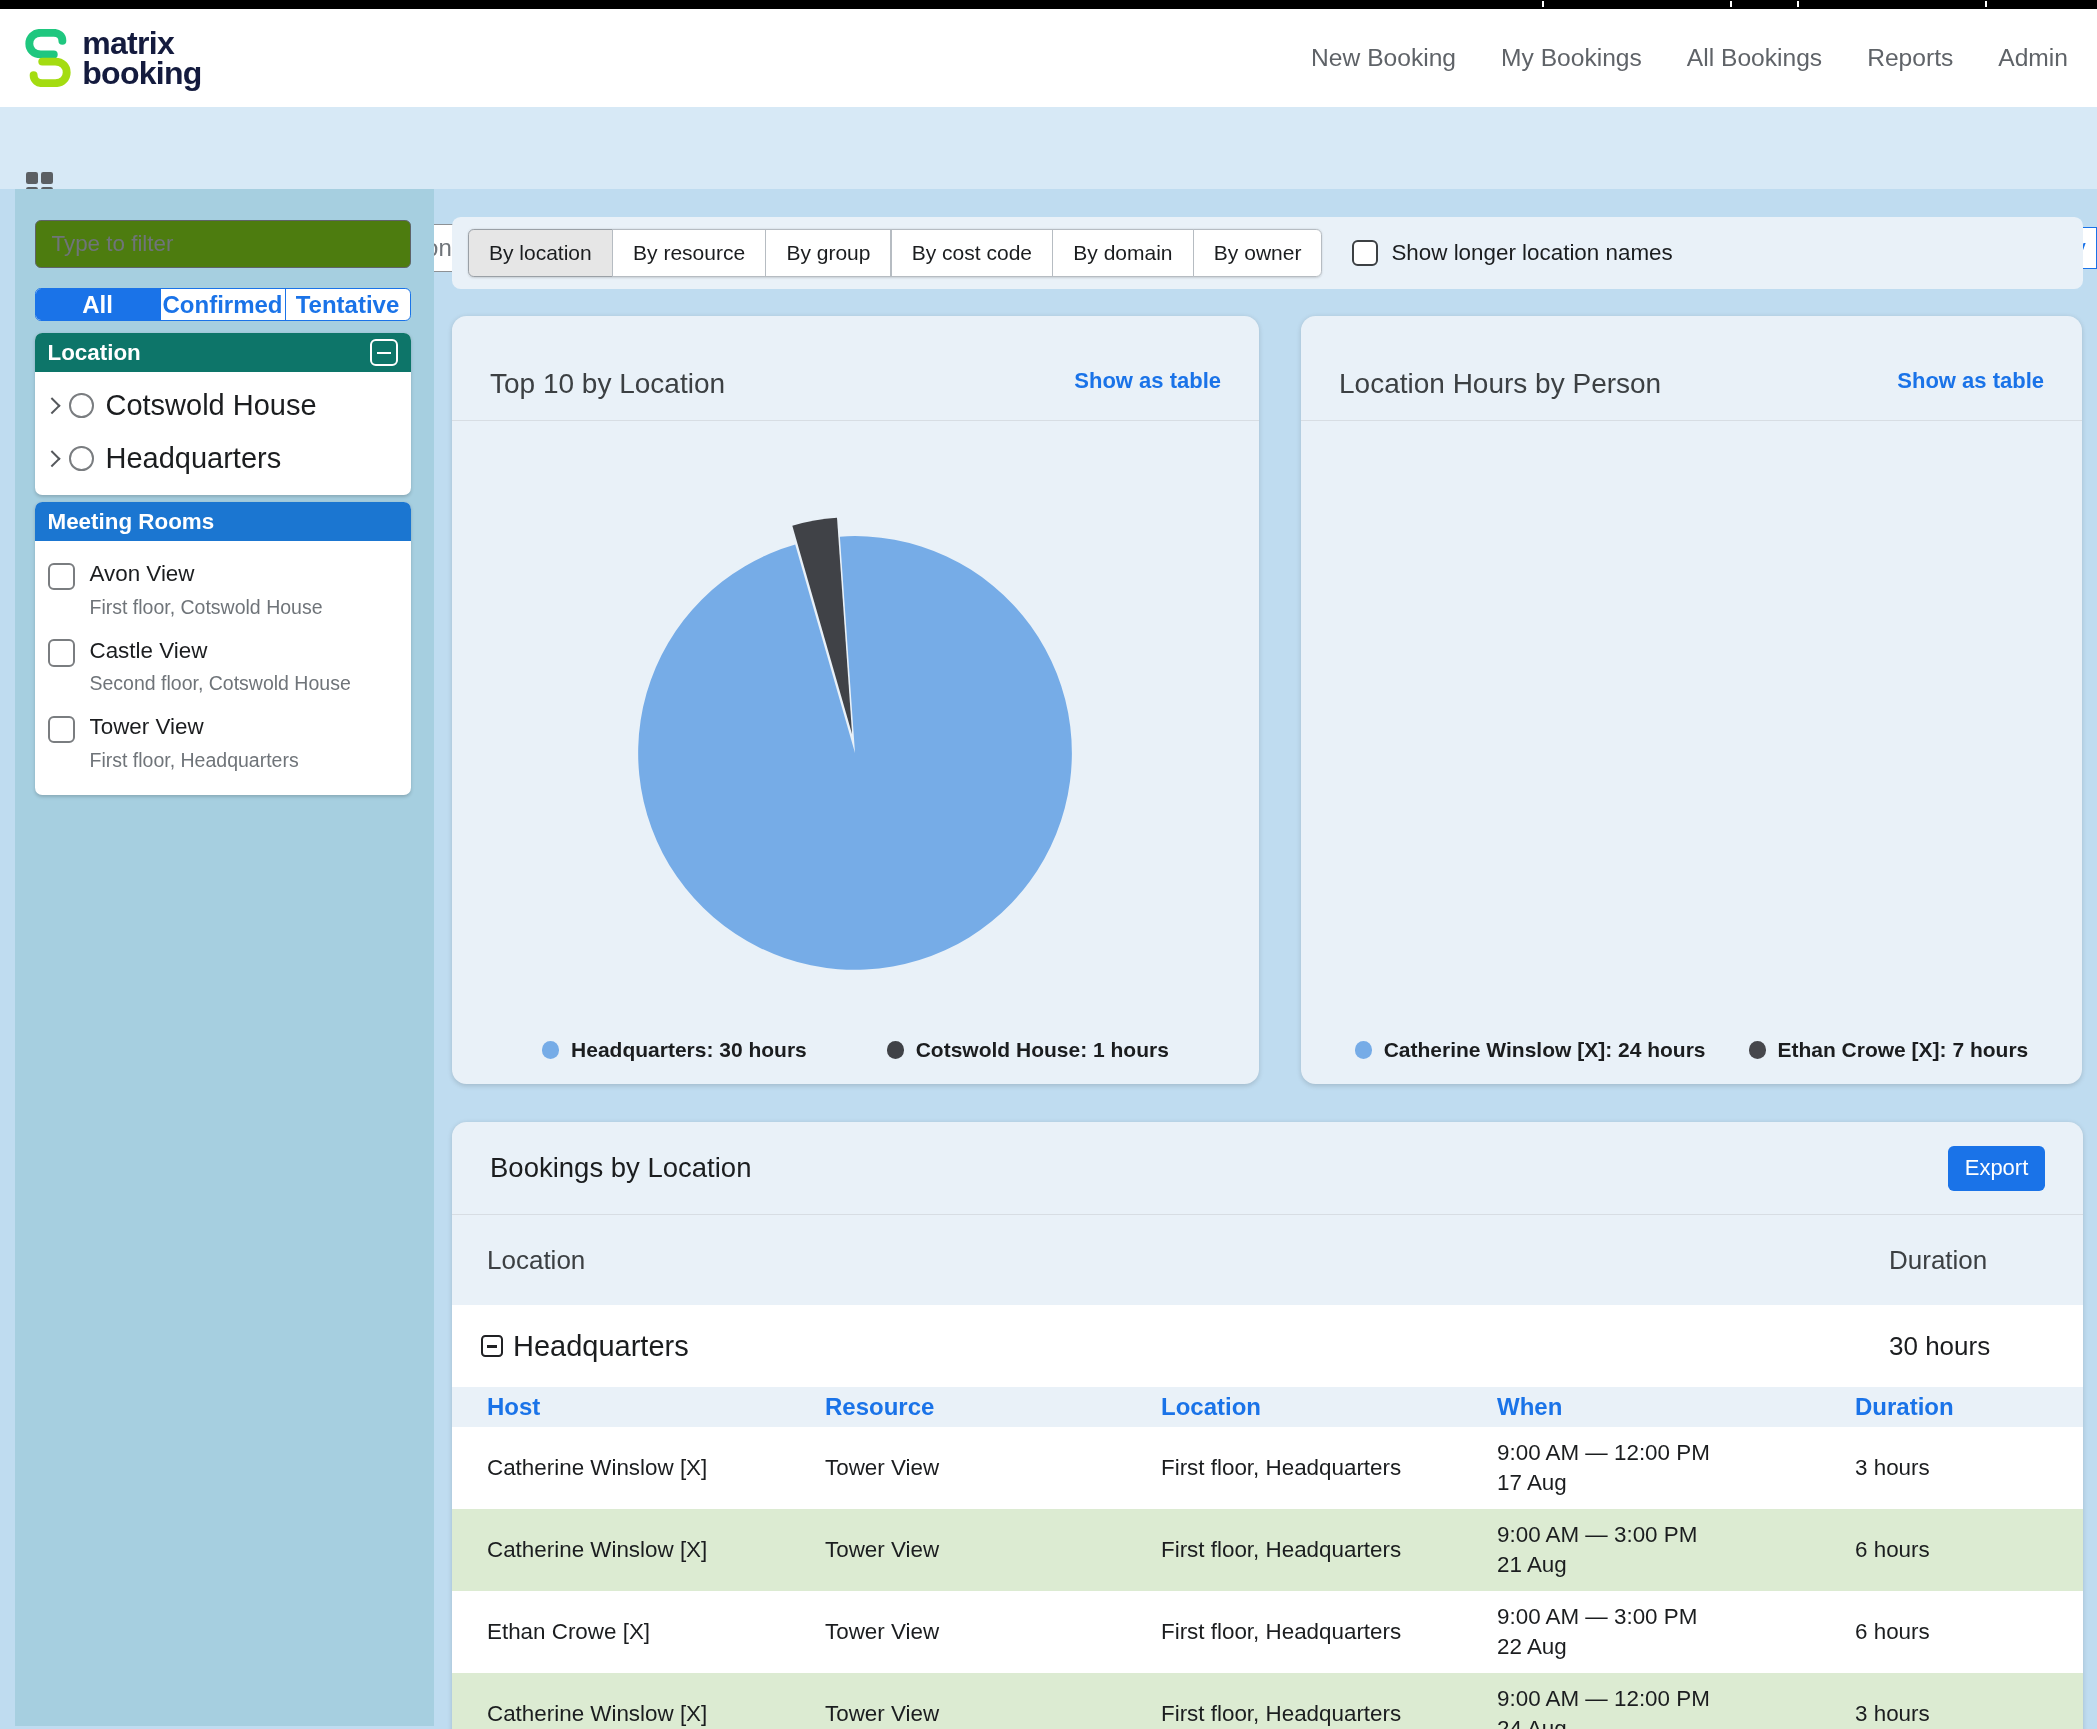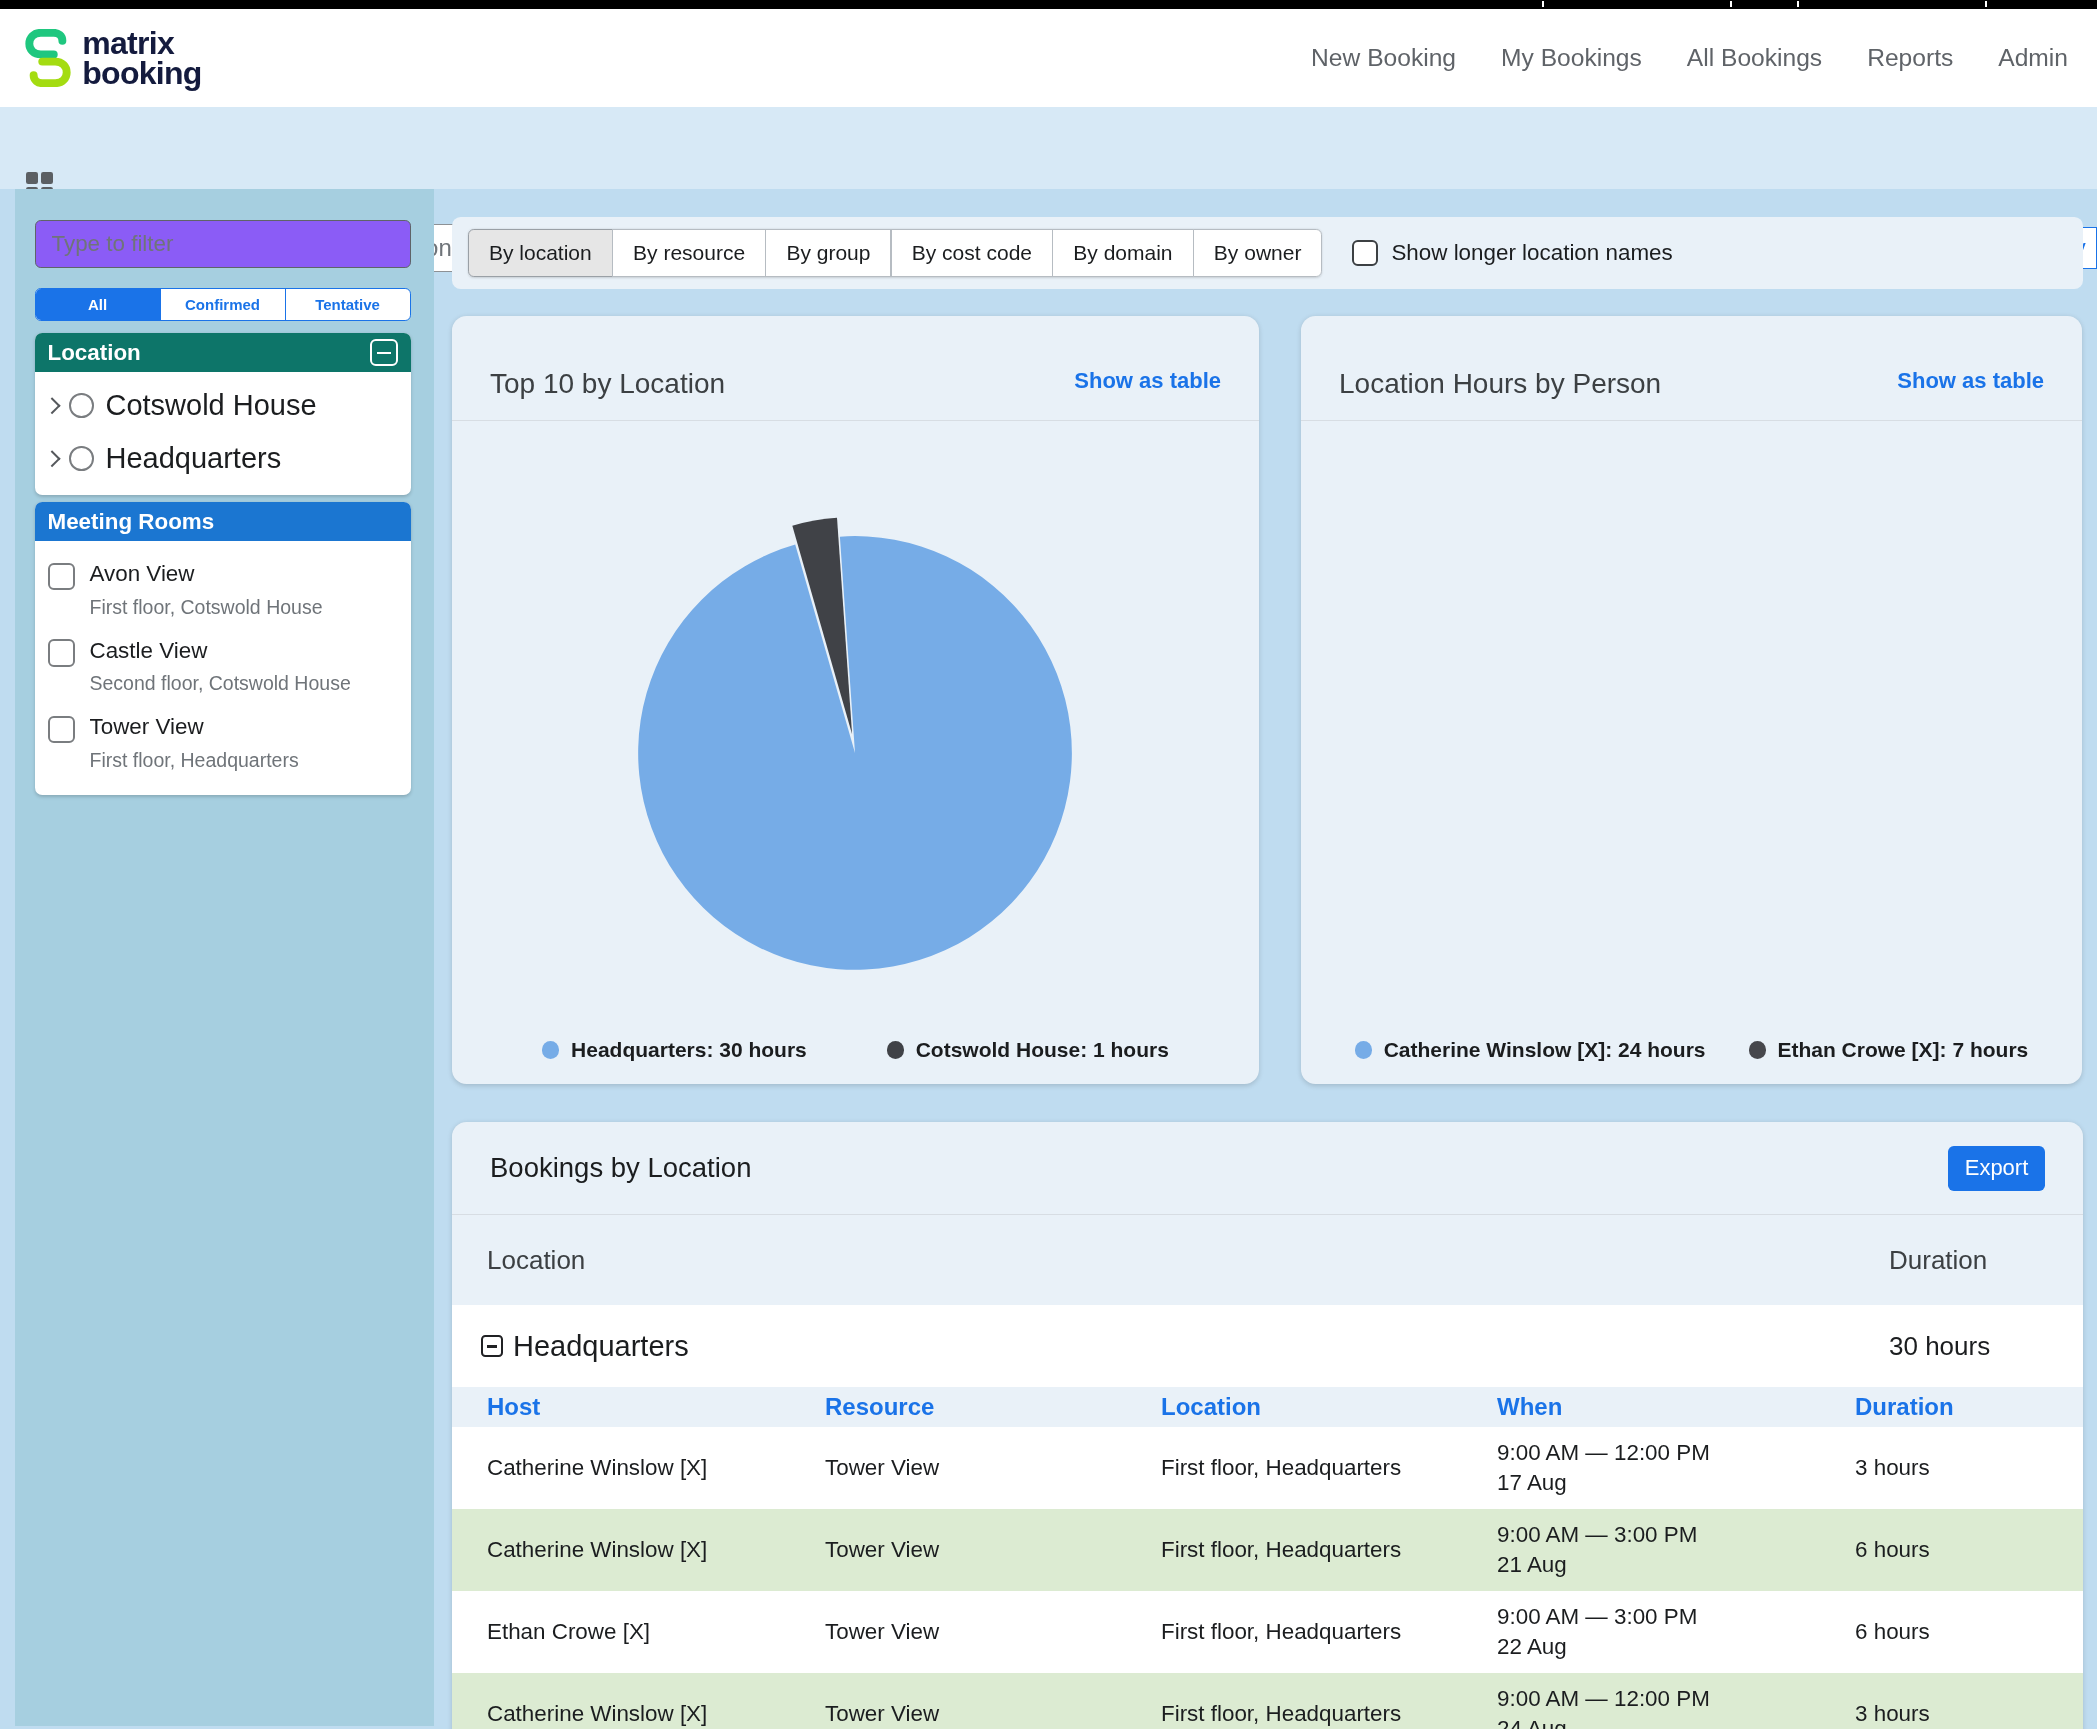--- a/index.html
+++ b/index.html
@@ -30,24 +30,24 @@
   .range-dash { font-size:29px; color:#3c4043; }
   .search-btn { background:#1a73e8; color:#fff; border:none; border-radius:7.2px; height:51px; width:133px; font-size:24px; display:flex; align-items:center; justify-content:center; gap:10px; cursor:pointer; font-family:inherit; }
   .btn-group { display:flex; background:#fff; border:1.4px solid #1a73e8; border-radius:7.2px; overflow:hidden; height:42px; }
   .btn-group > div { min-width:46px; padding:0 10px; display:flex; align-items:center; justify-content:center; color:#1a73e8; font-size:22.4px; cursor:pointer; border-left:1.4px solid #1a73e8; }
   .btn-group > div:first-child { border-left:none; }
   .btn-group > div.active { background:#1a73e8; color:#fff; }
 
   
   .sidebar { position:absolute; left:15px; top:189px; width:419px; height:1537px; background:#a6cfe0; }
   .sidebar .abs { position:absolute; }
-  .filter-input { left:19.5px; top:31px; width:376px; height:48px; background:#8b5cf6; border:1.4px solid #5f6368; border-radius:5.8px; font-size:22.4px; padding:0 16px; font-family:inherit; color:#1b1d1f; outline:none; }
+  .filter-input { left:19.5px; top:31px; width:376px; height:48px; background:#4d7c0f; border:1.4px solid #5f6368; border-radius:5.8px; font-size:22.4px; padding:0 16px; font-family:inherit; color:#1b1d1f; outline:none; }
   .filter-input::placeholder { color:#6f7479; }
   .seg { left:19.5px; top:99px; width:376px; height:33px; display:flex; border:1.4px solid #1a73e8; border-radius:5.8px; overflow:hidden; background:#fff; }
-  .seg > div { flex:1; display:flex; align-items:center; justify-content:center; font-size:15px; font-weight:bold; color:#1a73e8; cursor:pointer; border-left:1.4px solid #1a73e8; }
+  .seg > div { flex:1; display:flex; align-items:center; justify-content:center; font-size:24px; font-weight:bold; color:#1a73e8; cursor:pointer; border-left:1.4px solid #1a73e8; }
   .seg > div:first-child { border-left:none; }
   .seg > div.active { background:#1a73e8; color:#fff; }
   .panel { left:19.5px; width:376px; background:#fff; border-radius:7.2px; box-shadow:0 1.4px 3.6px rgba(0,0,0,.18); overflow:hidden; }
   .panel-head { height:39px; display:flex; align-items:center; justify-content:space-between; padding:0 13px; color:#fff; font-size:22.4px; font-weight:bold; }
   .panel-head.teal { background:#0d7569; }
   .panel-head.blue { background:#1b76d1; }
   .minus-box { width:27.5px; height:27.5px; border:2.2px solid #fff; border-radius:5.8px; position:relative; cursor:pointer; flex:none; }
   .minus-box::after { content:""; position:absolute; left:5px; right:5px; top:50%; height:2.2px; margin-top:-0.7px; background:#fff; }
   .tree-row { display:flex; align-items:center; gap:11.6px; padding:10px 11.6px; }
   .tree-chev { width:11.6px; height:11.6px; border-right:2.9px solid #55585c; border-bottom:2.9px solid #55585c; transform:rotate(-45deg); cursor:pointer; flex:none; }

